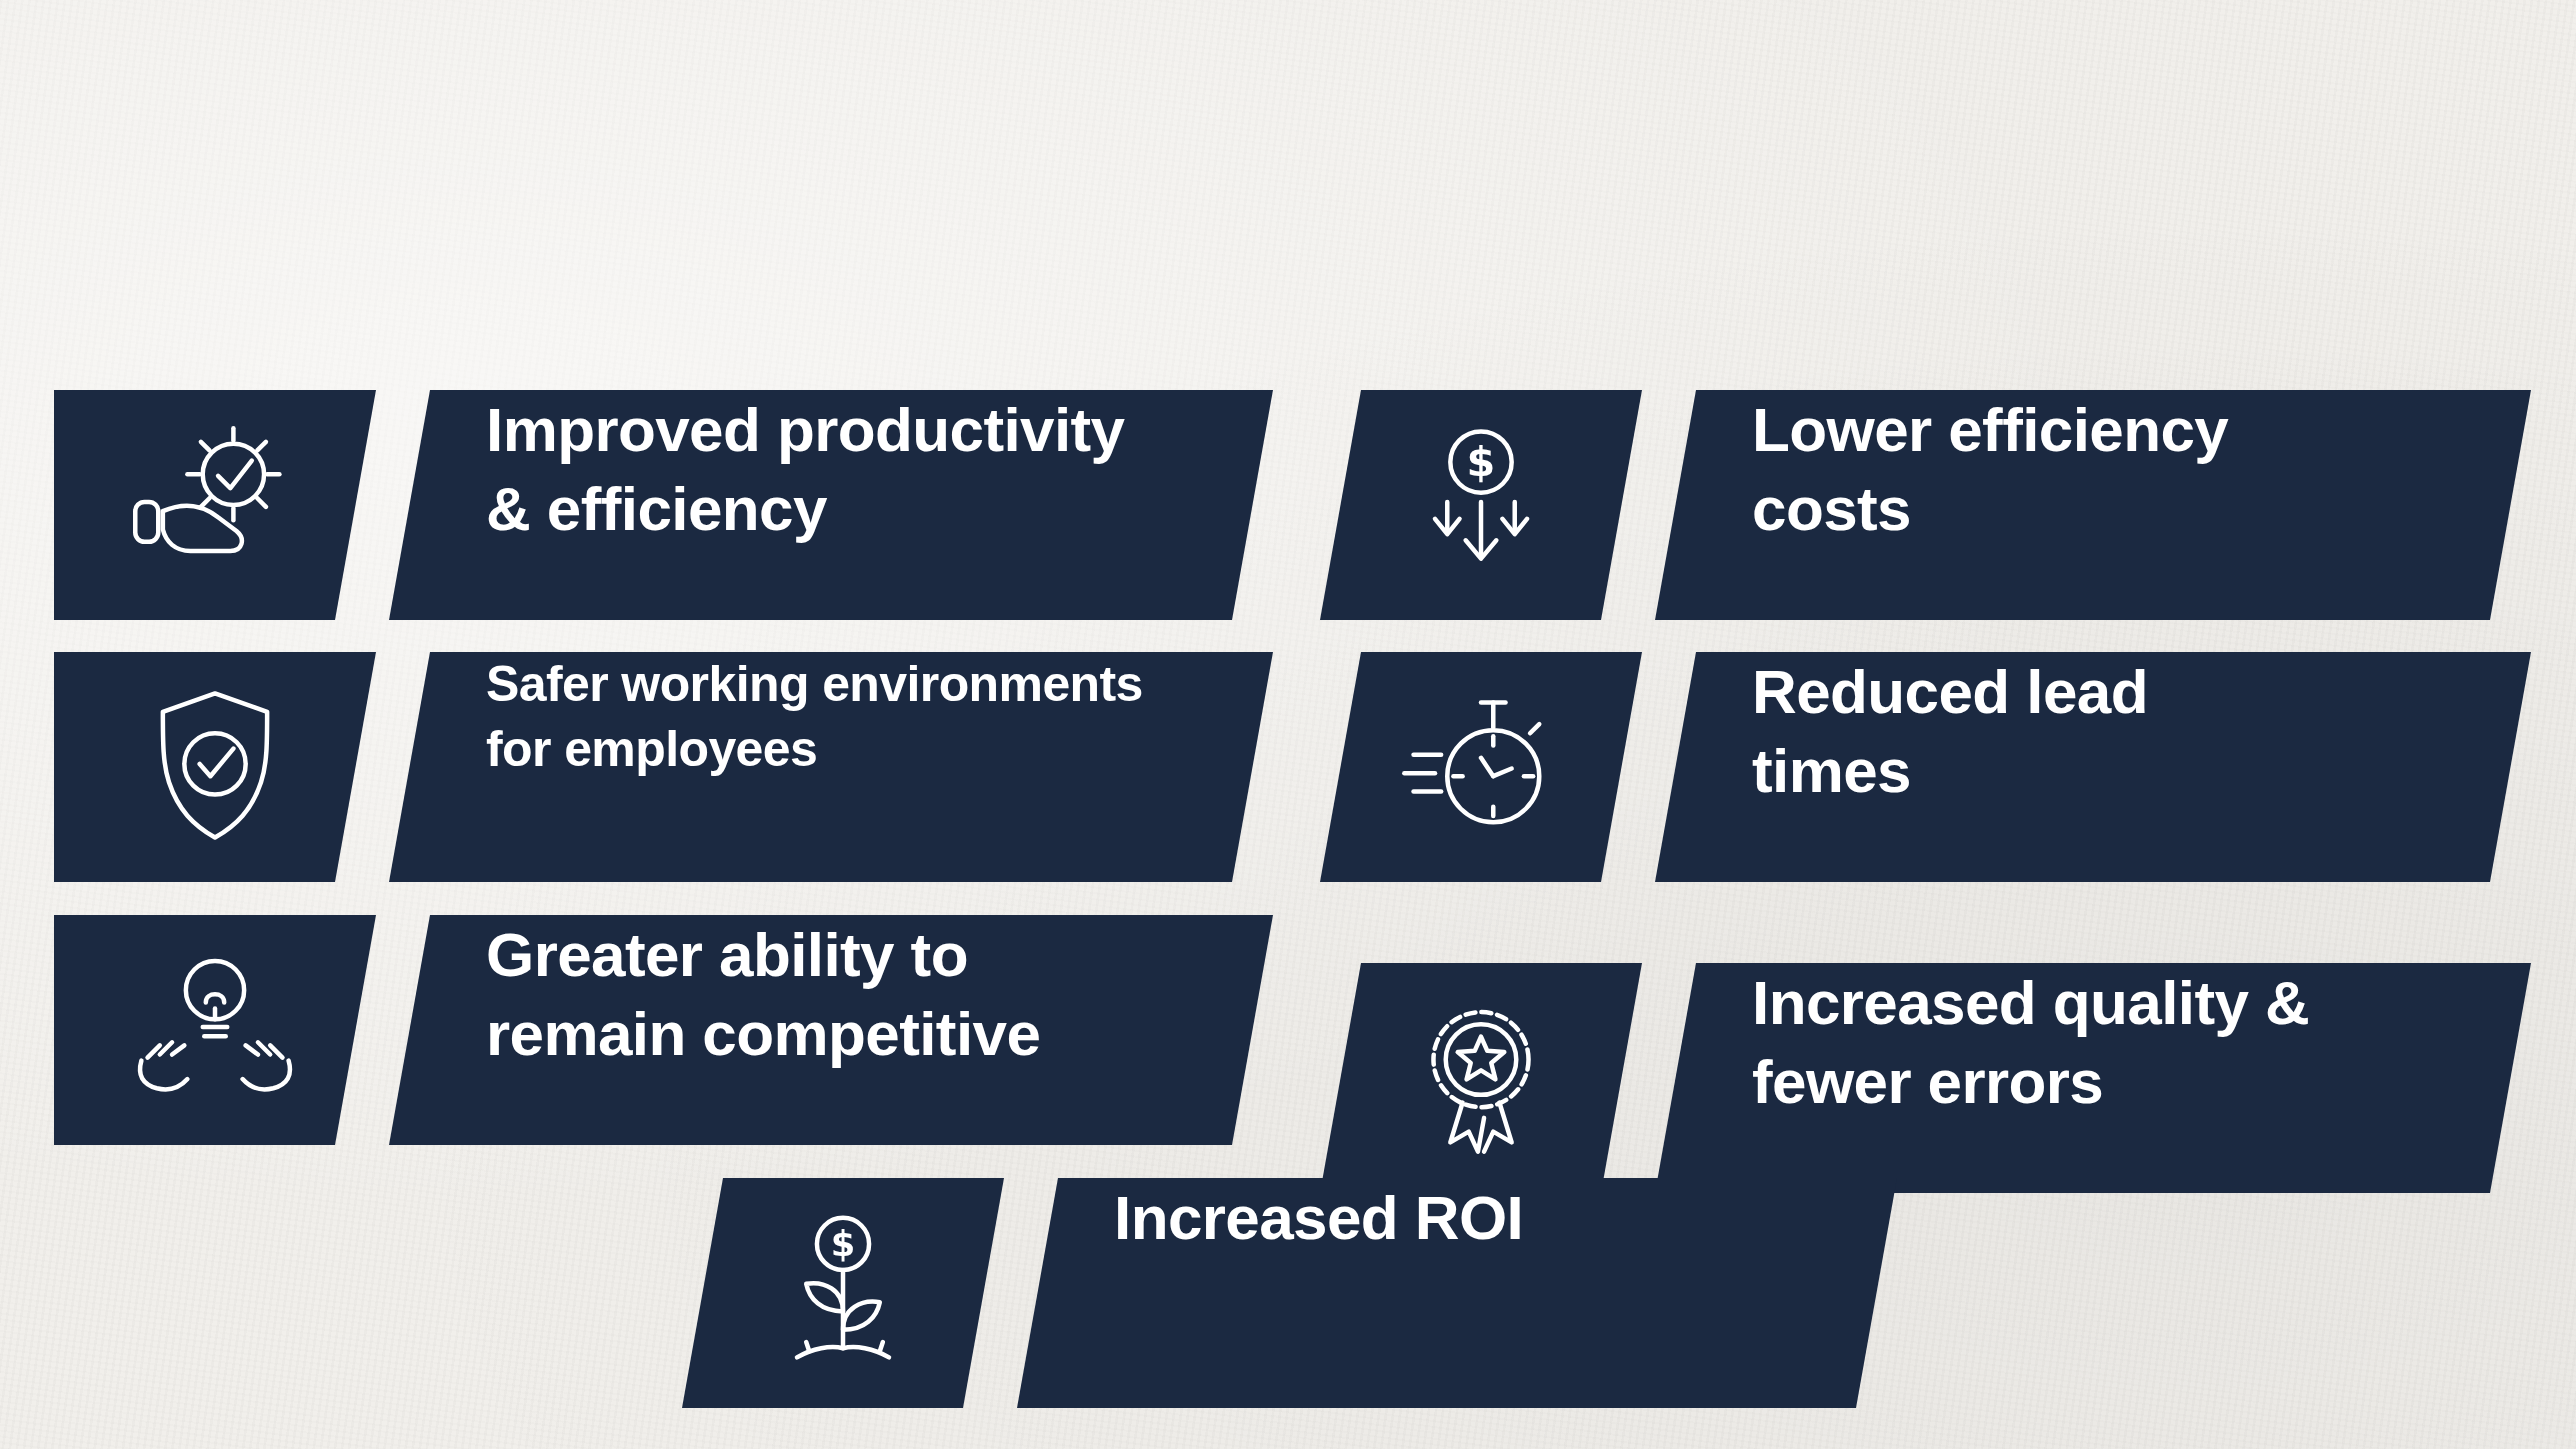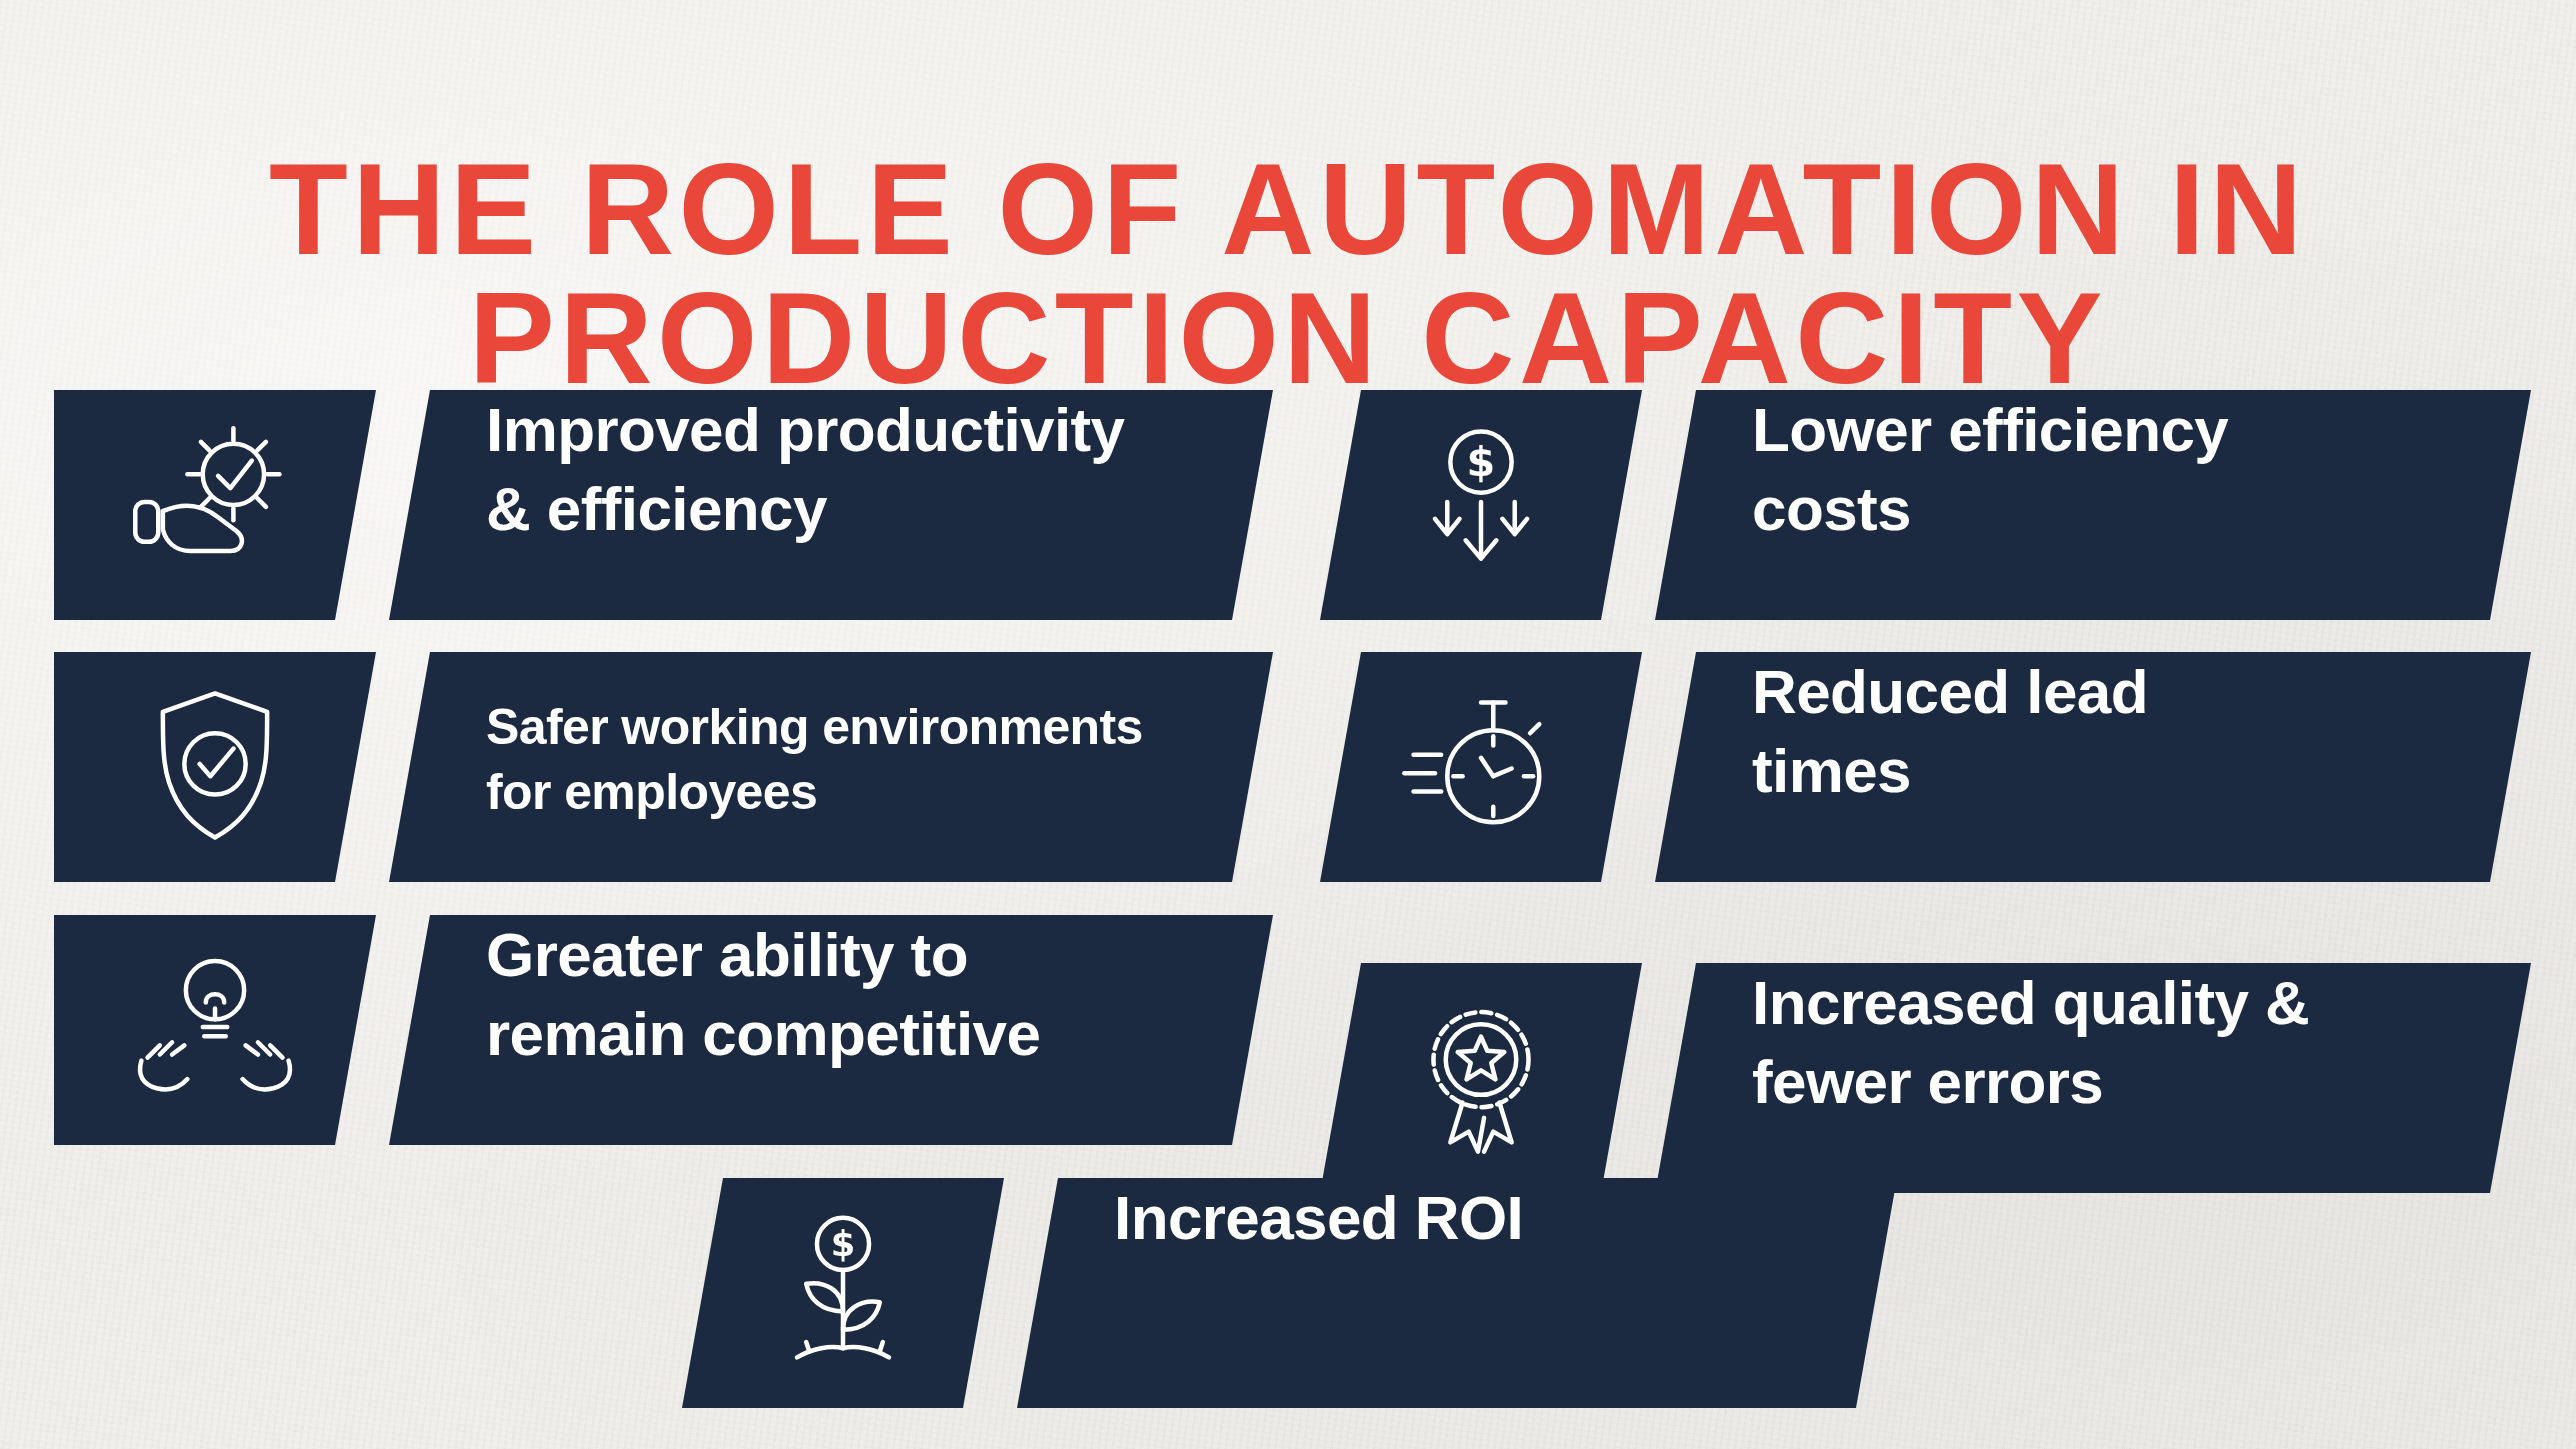--- a/index.html
+++ b/index.html
@@ -41,33 +41,29 @@
   .slant-both{clip-path:polygon(var(--slant) 0,100% 0,calc(100% - var(--slant)) 100%,0 100%);}
   .text-box{
     flex:1;background:var(--navy);
     display:flex;
     padding:0 109px 0 97px;box-sizing:border-box;
   }
   .label{
     color:#ffffff;font-weight:bold;font-size:62px;line-height:1.28;
     letter-spacing:-0.6px;white-space:pre-line;margin:0;
   }
-  .label.small{font-size:50px;line-height:1.3;margin-top:43px;}
+  .label.small{font-size:50px;line-height:1.3;}
   .icon{width:184px;height:184px;}
   .icon *{vector-effect:non-scaling-stroke;}
 </style>
 </head>
 <body>
 
 <div class="stage" style="--navy: #1b2941; --red: #e8473a;">
 
-  <h1 class="title">
-    <span class="line">THE ROLE OF AUTOMATION IN</span>
-    <span class="line">PRODUCTION CAPACITY</span>
-  </h1>
 
   <section class="card c1">
     <div class="icon-box slant-right">
       <svg class="icon" viewBox="0 0 120 120" fill="none" stroke="#ffffff" stroke-width="4.5" stroke-linecap="round" stroke-linejoin="round">
         <circle cx="72" cy="40" r="20"></circle>
         <line x1="94" y1="40" x2="102" y2="40"></line>
           <line x1="87.6" y1="55.6" x2="93.2" y2="61.2"></line>
         <line x1="72" y1="62" x2="72" y2="70"></line>
           <line x1="56.4" y1="55.6" x2="50.8" y2="61.2"></line>
         <line x1="50" y1="40" x2="42" y2="40"></line>

